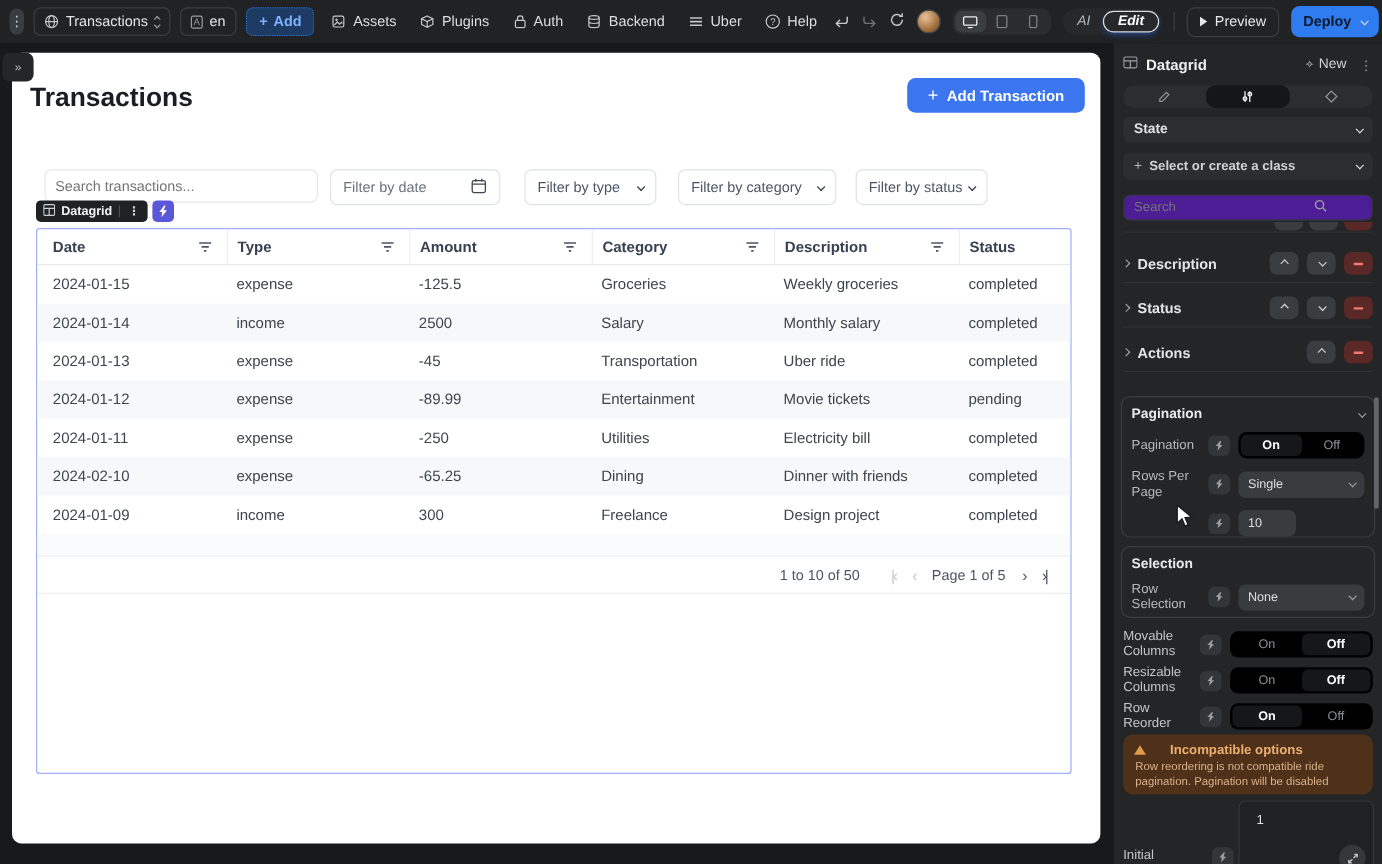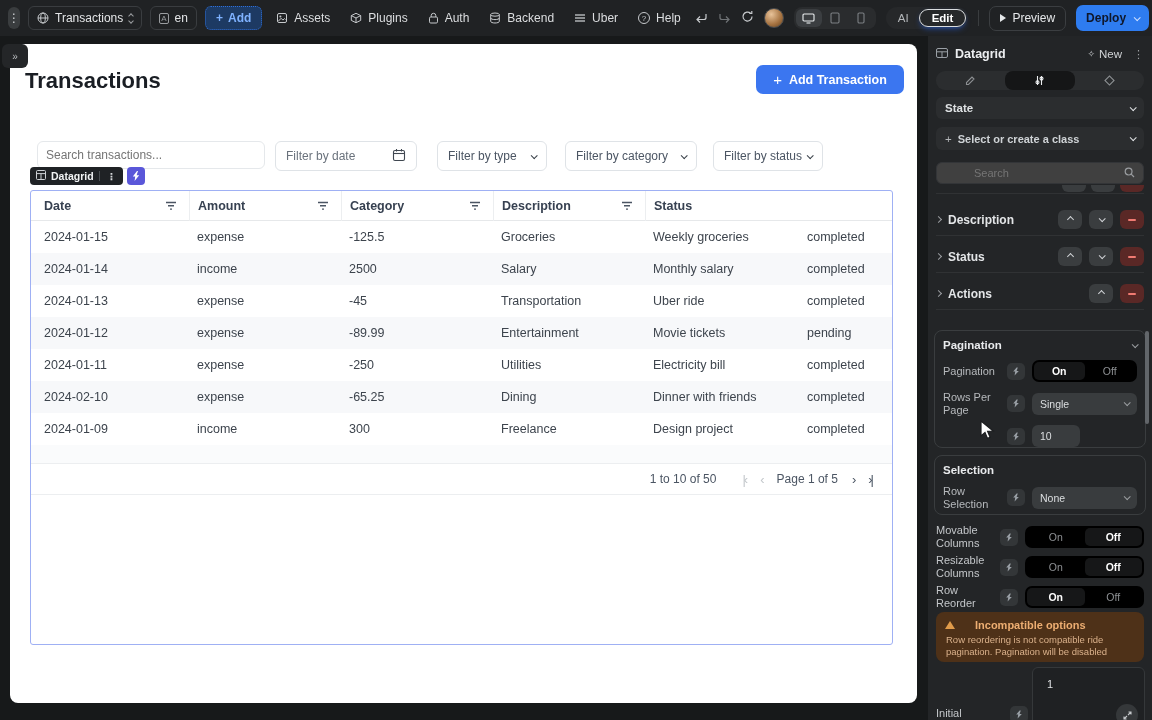--- a/index.html
+++ b/index.html
@@ -18,21 +18,21 @@
   #add-btn { height:24px; border-radius:6px; background:#1d3a63; border:1px dotted #2f6fd8;
     color:#7fb2ff; font-size:12px; font-weight:bold; display:flex; align-items:center; gap:5px; padding:0 10px; }
   #tb-right { margin-left:auto; display:flex; align-items:center; gap:10px; }
   .ghost-ic { color:#c7cacd; font-size:13px; }
   .ghost-ic.muted { color:#6f7376; }
   #avatar { width:20px; height:20px; border-radius:50%;
     background:radial-gradient(circle at 35% 30%, #e8c39a, #a4713f 60%, #5d4023); border:1px solid #4a4d50; }
   #device-group { display:flex; background:#2a2c2e; border-radius:8px; padding:2px; }
   .dev-btn { width:26px; height:18px; border-radius:6px; display:flex; align-items:center; justify-content:center; color:#7c8084; }
   .dev-btn.active { background:#3b3e41; color:#eceef0; }
-  #ai-edit { display:flex; align-items:center; background:#26282a; border-radius:999px; padding:2px; }
+  #ai-edit { display:flex; align-items:center; background:#26282a; border-radius:999px; padding:2px;font-style:italic; }
   #ai-seg { color:#b4b7ba; font-size:11.5px; padding:2px 10px; }
   #edit-seg { color:#fff; font-size:11.5px; font-weight:bold; padding:2px 12px; border:1.5px solid #d9dcde;
     border-radius:999px; box-shadow:0 3px 6px -2px rgba(37,99,235,.7); }
   .tb-sep { width:1px; height:16px; background:#3a3d3f; }
   #preview-btn { height:25px; border:1px solid #3b3e41; border-radius:7px; display:flex;
     align-items:center; gap:6px; padding:0 10px; color:#e5e7e9; font-size:12px; }
   .play-tri { width:0; height:0; border-top:4px solid transparent; border-bottom:4px solid transparent;
     border-left:6px solid #e5e7e9; }
   #deploy-btn { height:26px; border-radius:7px; background:#2e7cf0; color:#0f172a; font-size:12px;
     font-weight:bold; display:flex; align-items:center; gap:8px; padding:0 10px; }
@@ -101,22 +101,22 @@
   #panel-head .new { color:#d0d3d6; font-size:11.5px; display:flex; align-items:center; gap:4px; }
   #panel-head .kebab { color:#9a9da0; font-size:11px; padding-left:4px; }
   #mode-tabs { position:absolute; left:8px; right:8px; top:35px; height:19px; background:#2b2d2f;
     border-radius:9px; display:flex; }
   .mtab { flex:1; display:flex; align-items:center; justify-content:center; color:#8d9093; border-radius:8px; }
   .mtab.active { background:#151617; color:#eceef0; }
   .drop { position:absolute; left:8px; right:8px; height:22px; background:#2b2d2f; border-radius:6px;
     display:flex; align-items:center; justify-content:space-between; padding:0 9px;
     color:#dfe2e4; font-size:11.5px; }
   .drop .lab { display:flex; align-items:center; gap:6px; }
-  #p-search { position:absolute; left:8px; right:8px; top:126px; height:22px; background:#404040;
-    border:1px solid #333538; border-radius:6px; display:flex; align-items:center; justify-content:flex-end; padding:0 8px; }
+  #p-search { position:absolute; left:8px; right:8px; top:126px; height:22px; background:#4c1d95;
+    border:1px solid #333538; border-radius:6px; display:flex; align-items:center; justify-content:flex-start; padding:0 8px; }
   #p-search input { background:transparent; border:none; outline:none; color:#c6c9cc; font-size:11px; width:150px; font-family:inherit; }
 
   #clipped-row { position:absolute; left:8px; right:8px; top:149px; height:9px; overflow:hidden;
     display:flex; justify-content:flex-end; gap:5px; border-bottom:1px solid #303234; }
   #clipped-row i { width:24px; height:16px; border-radius:6px; background:#3a3d3f; margin-top:-9px; }
   #clipped-row i.red { background:#5a2826; }
 
   .field-row { position:absolute; left:8px; right:8px; height:32px; display:flex; align-items:center;
     gap:7px; border-bottom:1px solid #303234; color:#9a9da0; }
   .field-row .flab { color:#e3e5e7; font-size:12px; font-weight:bold; flex:1; }
@@ -370,20 +370,30 @@
         <span>Date</span>
         <span class="funnel">
           <svg width="12" height="10" viewBox="0 0 12 10">
               <line x1="1" y1="1.5" x2="11" y2="1.5" stroke="#4b5563" stroke-width="1.4"></line>
               <line x1="3" y1="4.8" x2="9" y2="4.8" stroke="#4b5563" stroke-width="1.4"></line>
               <line x1="5" y1="8.1" x2="7" y2="8.1" stroke="#4b5563" stroke-width="1.4"></line>
             </svg>
         </span>
       </div>
       <div class="hcell">
+        <span>Type</span>
+        <span class="funnel">
+          <svg width="12" height="10" viewBox="0 0 12 10">
+              <line x1="1" y1="1.5" x2="11" y2="1.5" stroke="#4b5563" stroke-width="1.4"></line>
+              <line x1="3" y1="4.8" x2="9" y2="4.8" stroke="#4b5563" stroke-width="1.4"></line>
+              <line x1="5" y1="8.1" x2="7" y2="8.1" stroke="#4b5563" stroke-width="1.4"></line>
+            </svg>
+        </span>
+      </div>
+      <div class="hcell">
         <span>Amount</span>
         <span class="funnel">
           <svg width="12" height="10" viewBox="0 0 12 10">
               <line x1="1" y1="1.5" x2="11" y2="1.5" stroke="#4b5563" stroke-width="1.4"></line>
               <line x1="3" y1="4.8" x2="9" y2="4.8" stroke="#4b5563" stroke-width="1.4"></line>
               <line x1="5" y1="8.1" x2="7" y2="8.1" stroke="#4b5563" stroke-width="1.4"></line>
             </svg>
         </span>
       </div>
       <div class="hcell">

